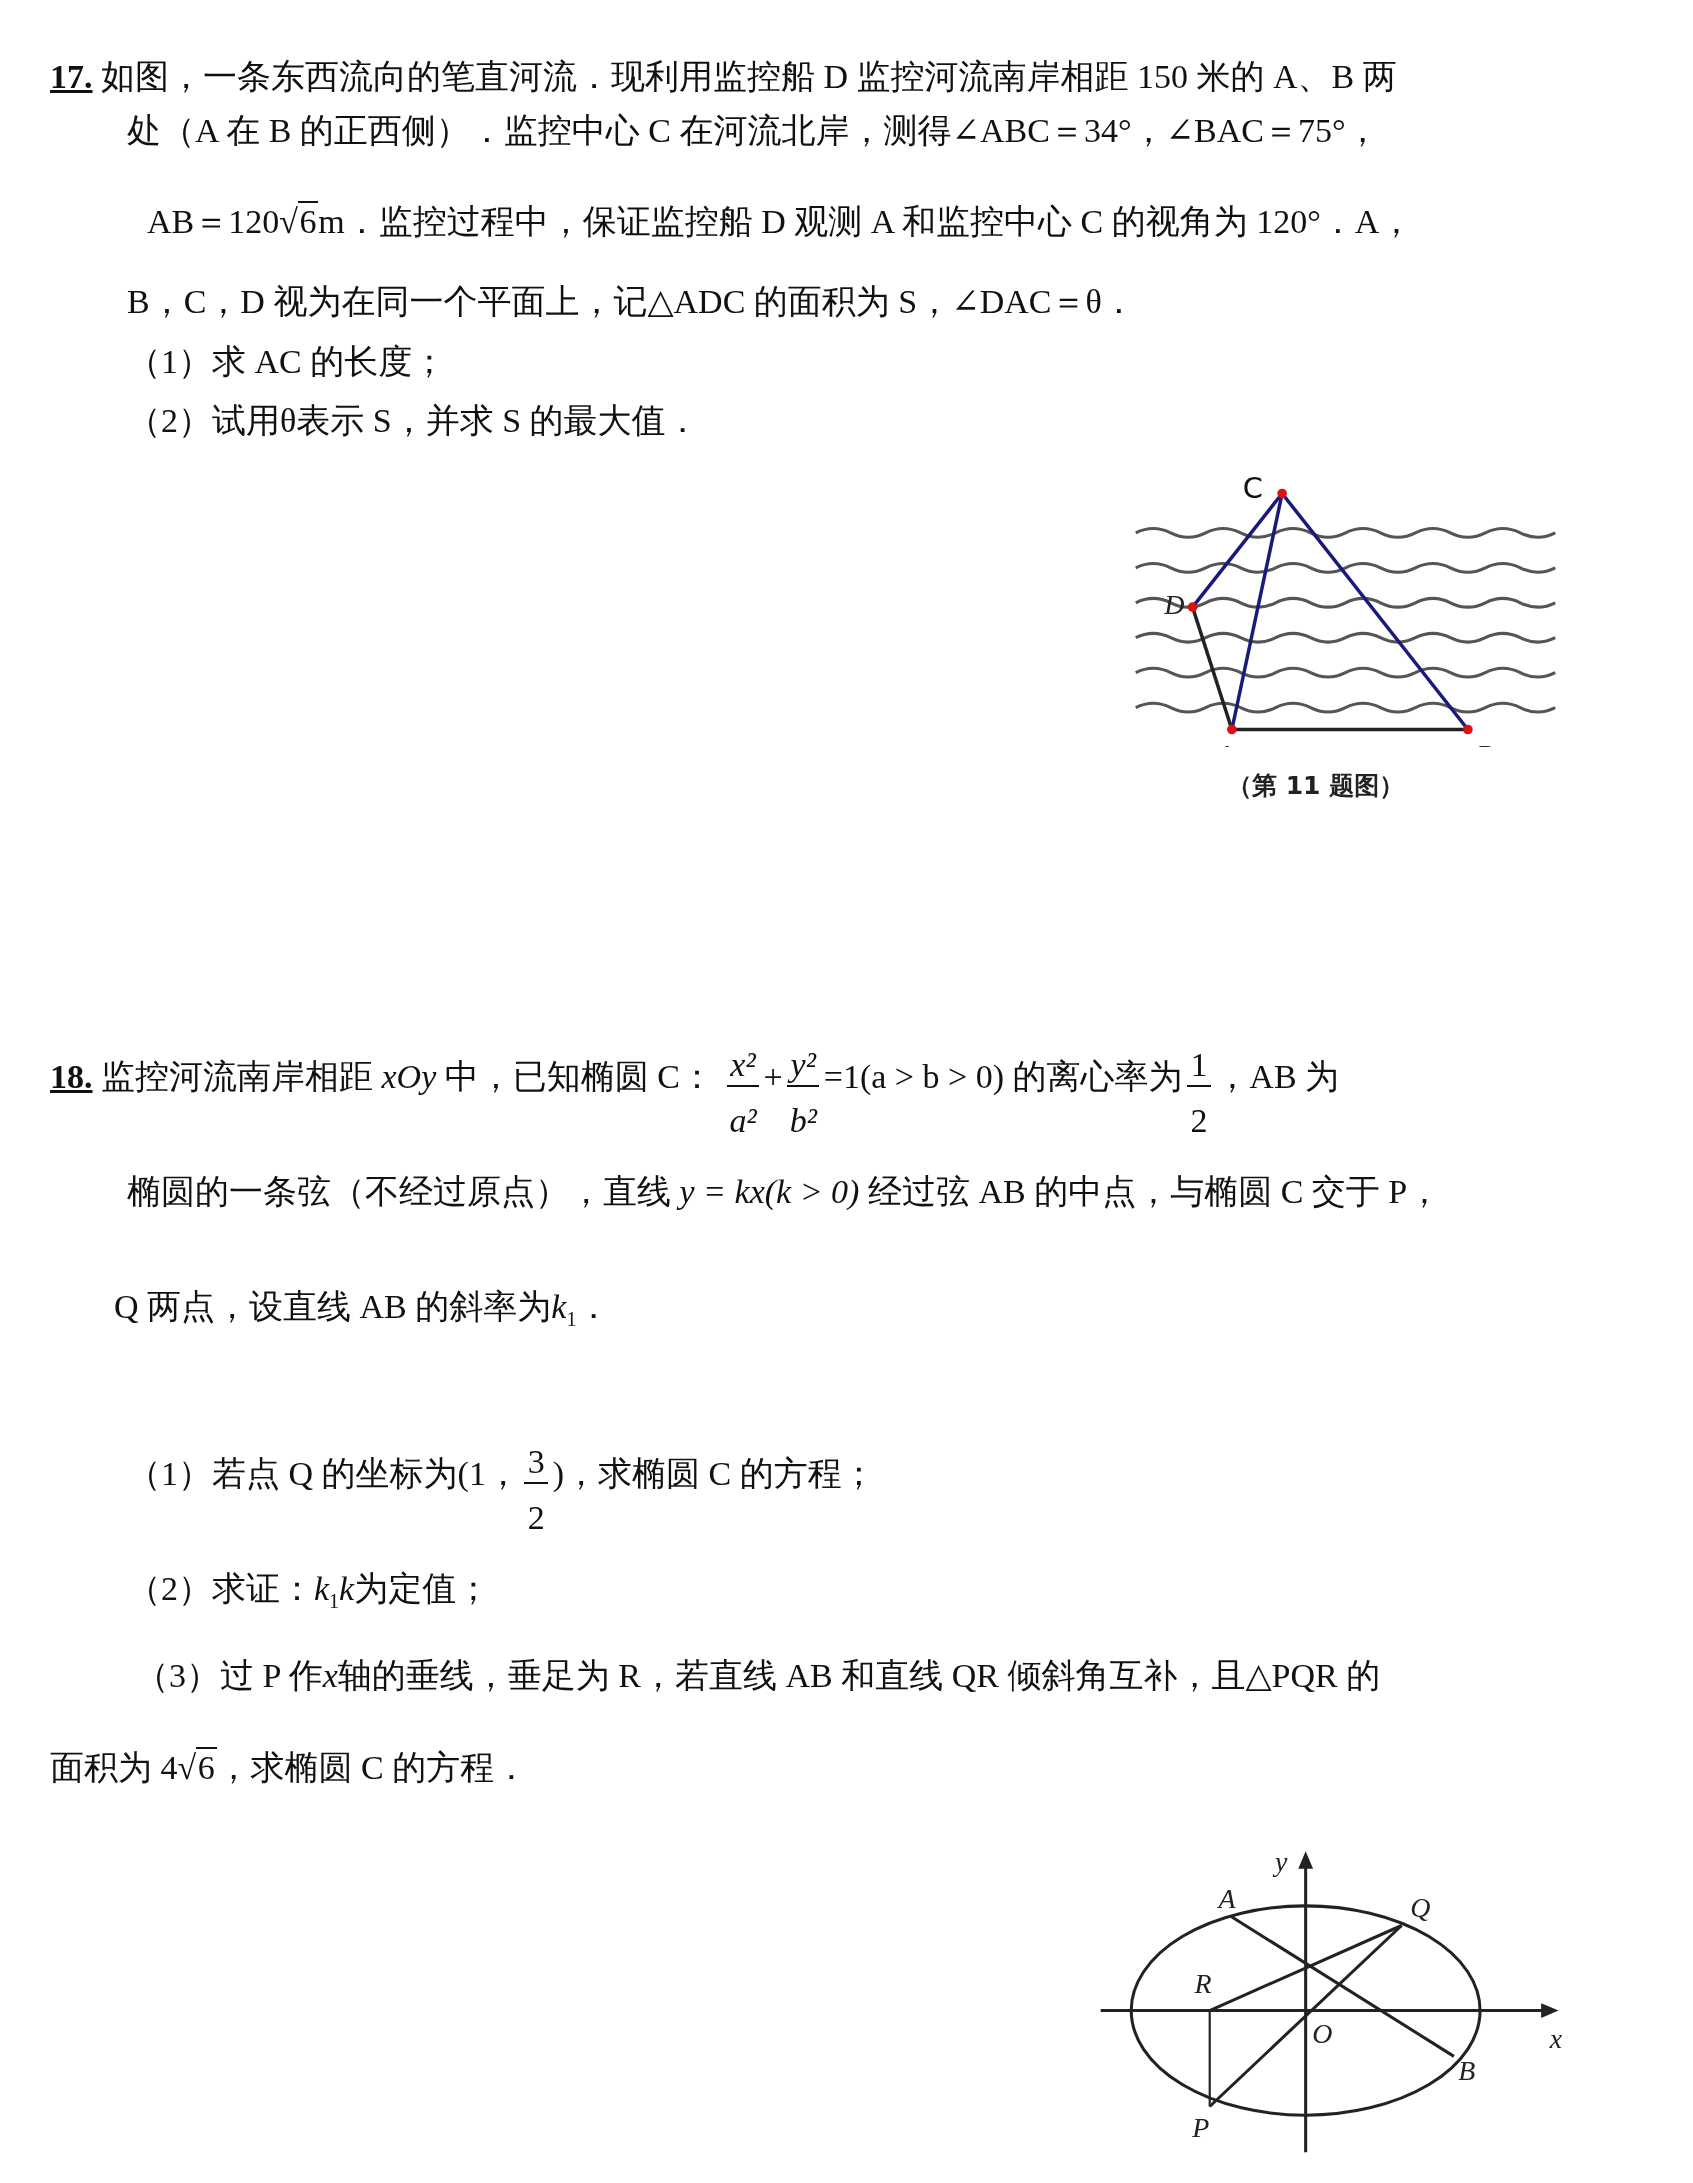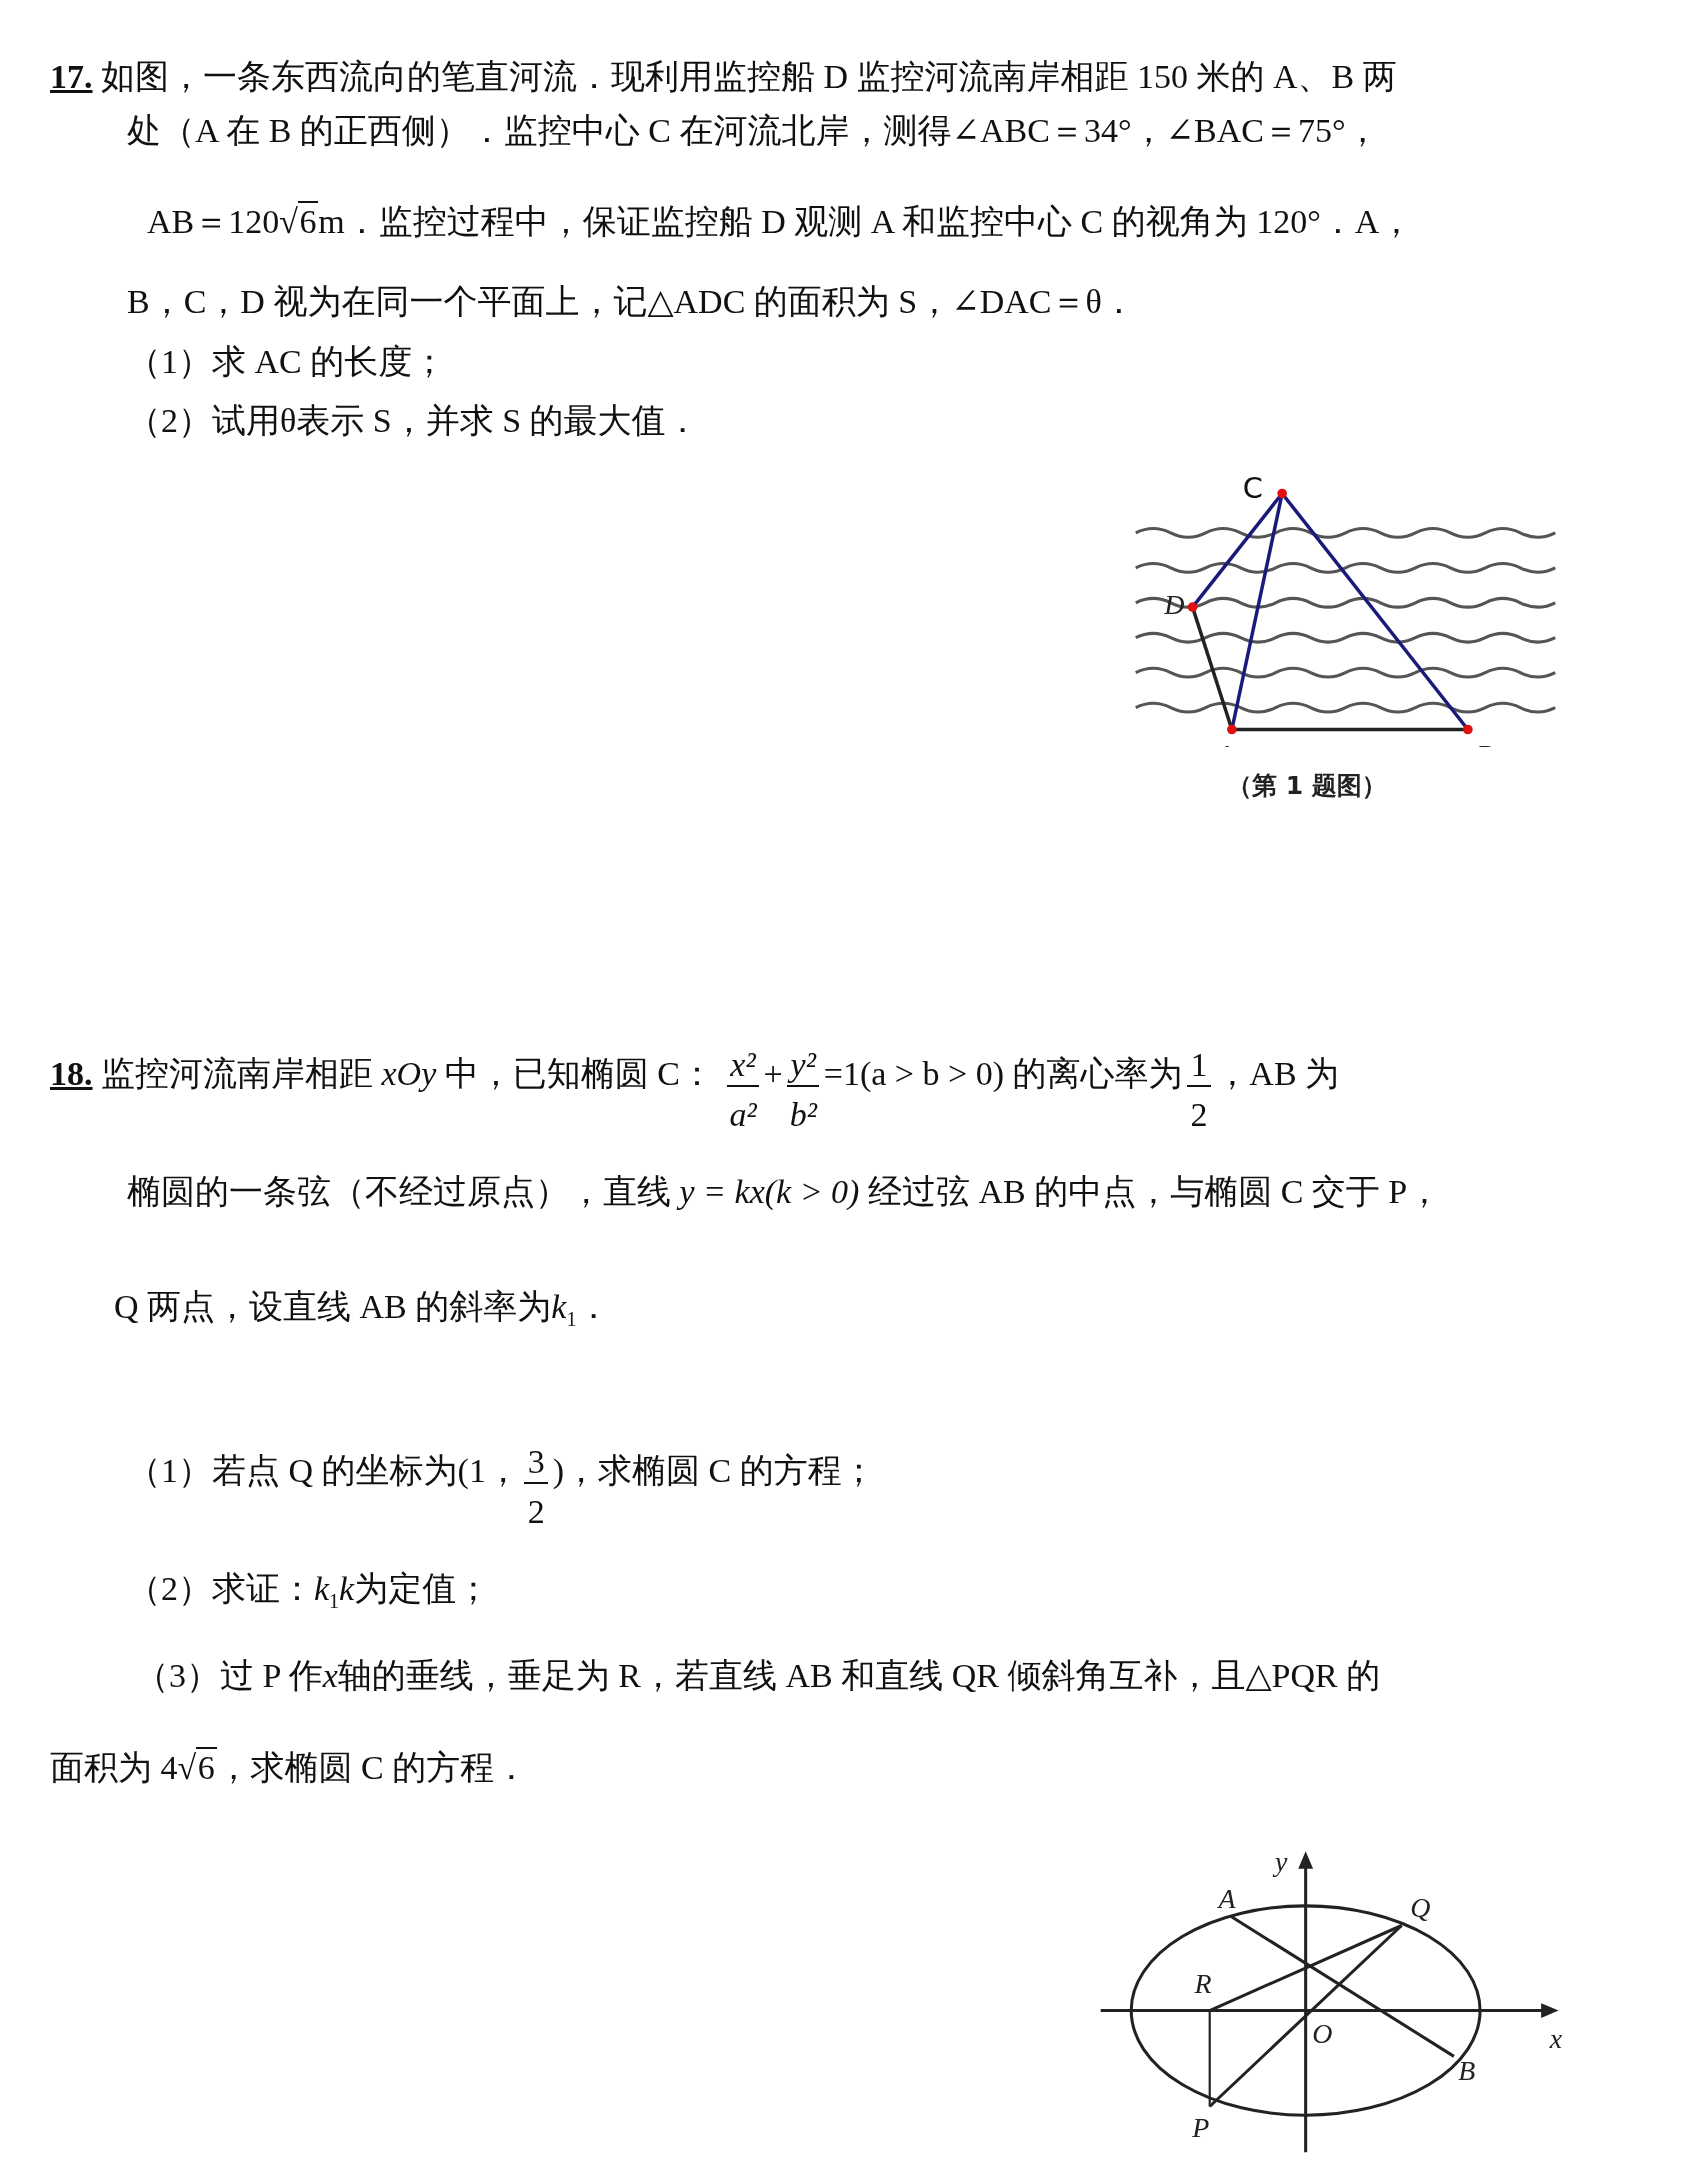--- a/index.html
+++ b/index.html
@@ -3,21 +3,21 @@
 <meta charset="utf-8">
 <style>
   html, body { margin:0; padding:0; background:#ffffff; }
   body { width:1694px; height:2637px; position:relative; overflow:hidden;
          font-family:"Liberation Serif","DejaVu Serif",serif; color:#111; }
   .line { position:absolute; font-size:34px; line-height:1; white-space:nowrap; }
   .num { font-weight:bold;text-decoration:underline; }
   .it { font-style:italic; }
   .frac { display:inline-flex; flex-direction:column; align-items:center; vertical-align:middle; margin:0 4.4px; }
   .frac .n { border-bottom:2.2px solid #111; padding:0 3.5px 2.6px 3.5px; line-height:1;margin-top:26px; }
-  .frac .d { padding-top:11px; line-height:1; }
+  .frac .d { padding-top:17px; line-height:1; }
   .sqrt { display:inline-block; }
   .sqrt .rad { border-top:2.2px solid #111; padding:0 1.7px; }
   sub { font-size:20px; }
   .fig { position:absolute; }
   .caption { position:absolute; font-family:"DejaVu Sans",sans-serif; font-weight:bold; font-size:25px; color:#222; }
   .lbl { font-family:"Liberation Serif",serif; font-style:italic; font-size:64px; fill:#222; }
 </style>
 </head>
 <body>
 
@@ -49,21 +49,21 @@
   <line x1="355" y1="40" x2="780" y2="580" stroke="#1a1a7a" stroke-width="8"></line>
   <circle cx="355" cy="40" r="11" fill="#e01010"></circle>
   <circle cx="150" cy="300" r="11" fill="#e01010"></circle>
   <circle cx="240" cy="580" r="11" fill="#e01010"></circle>
   <circle cx="780" cy="580" r="11" fill="#e01010"></circle>
   <text x="265" y="50" font-family="DejaVu Sans, sans-serif" font-size="66" fill="#111">C</text>
   <text x="85" y="315" class="lbl">D</text>
   <text x="205" y="660" class="lbl">A</text>
   <text x="800" y="660" class="lbl">B</text>
 </svg>
-<div class="caption" style="left:1227px; top:769px;">（第 1 题图）</div>
+<div class="caption" style="left:1227px; top:769px;">（第 11 题图）</div>
 
 <div class="line" style="left:50px; top:1022px;">
   <span class="num">18.</span>
   <span>监控河流南岸相距</span>
   <span class="it">xOy</span>
   <span>中，已知椭圆 C：</span>
   <span class="frac">
       <span class="n it">x²</span>
       <span class="d it">a²</span>
     </span><span>+</span><span class="frac">

